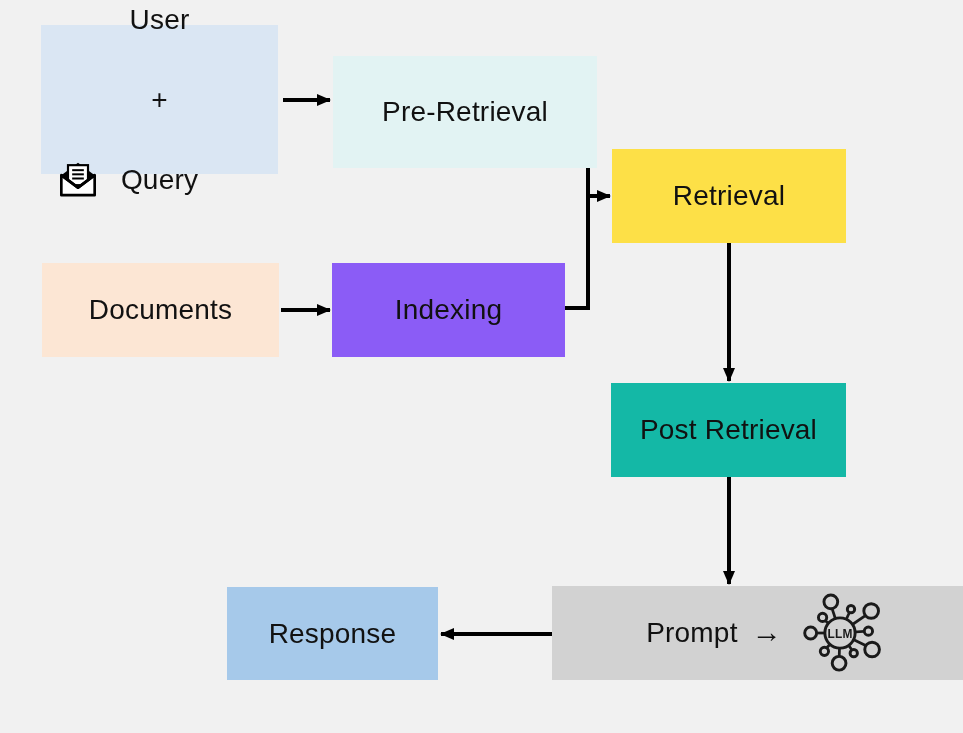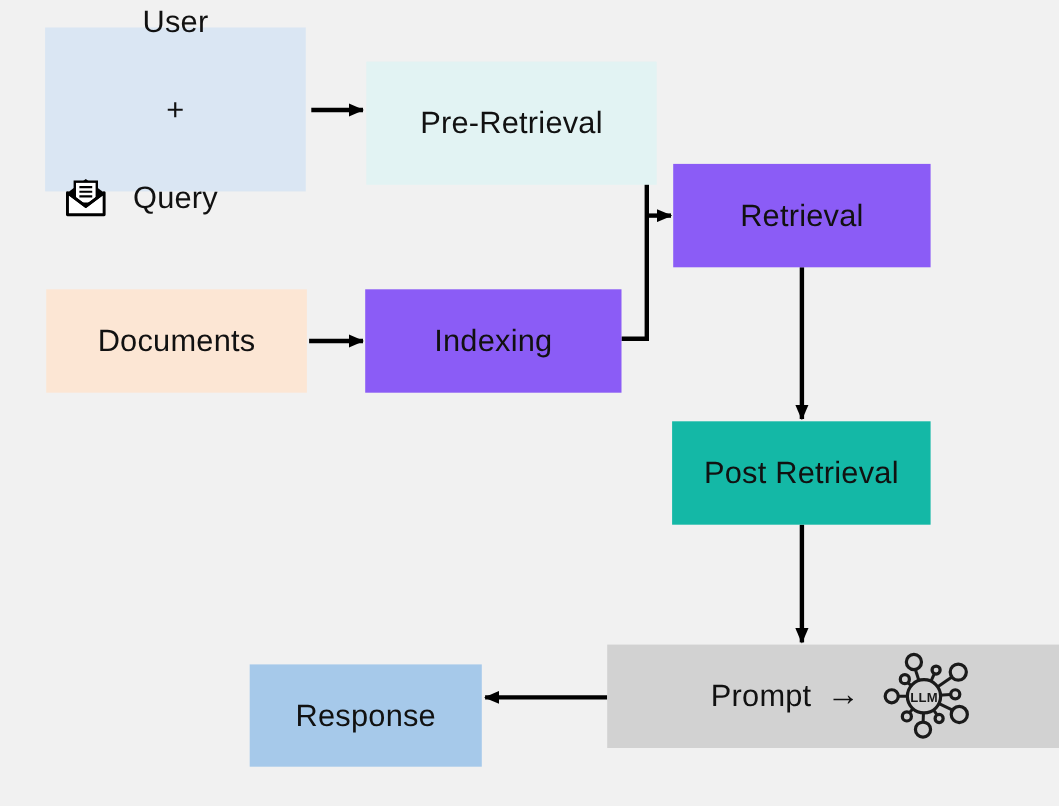--- a/index.html
+++ b/index.html
@@ -101,21 +101,21 @@
         </svg>
       </span>
       <span class="label">Query</span>
     </div>
   </div>
 
   <div class="node" id="node-pre-retrieval" style="background: rgb(226, 243, 243);">
     <span class="label">Pre-Retrieval</span>
   </div>
 
-  <div class="node" id="node-retrieval" style="background: #8b5cf6; justify-content: center;">
+  <div class="node" id="node-retrieval" style="background: #fde047; justify-content: center;">
     <span class="label">Retrieval</span>
   </div>
 
   <div class="node" id="node-documents" style="background: rgb(252, 230, 212);">
     <span class="label">Documents</span>
   </div>
 
   <div class="node" id="node-indexing" style="background: #8b5cf6;">
     <span class="label">Indexing</span>
   </div>
@@ -152,17 +152,17 @@
           <circle cx="31" cy="68" r="4.5"></circle>
           <circle cx="16" cy="48" r="6.5"></circle>
           <circle cx="29" cy="31" r="4.5"></circle>
           <circle cx="48" cy="48" r="16.5"></circle>
         </g>
         <text x="48" y="53.5" text-anchor="middle" font-family="Liberation Sans, sans-serif" font-size="13" font-weight="bold" fill="#1a1a1a">LLM</text>
       </svg>
     </span>
   </div>
 
-  <div class="node" id="node-response" style="background: rgb(166, 201, 234); margin-top: 17px;">
+  <div class="node" id="node-response" style="background: rgb(166, 201, 234);">
     <span class="label">Response</span>
   </div>
 
 </div>
 
 </body></html>

